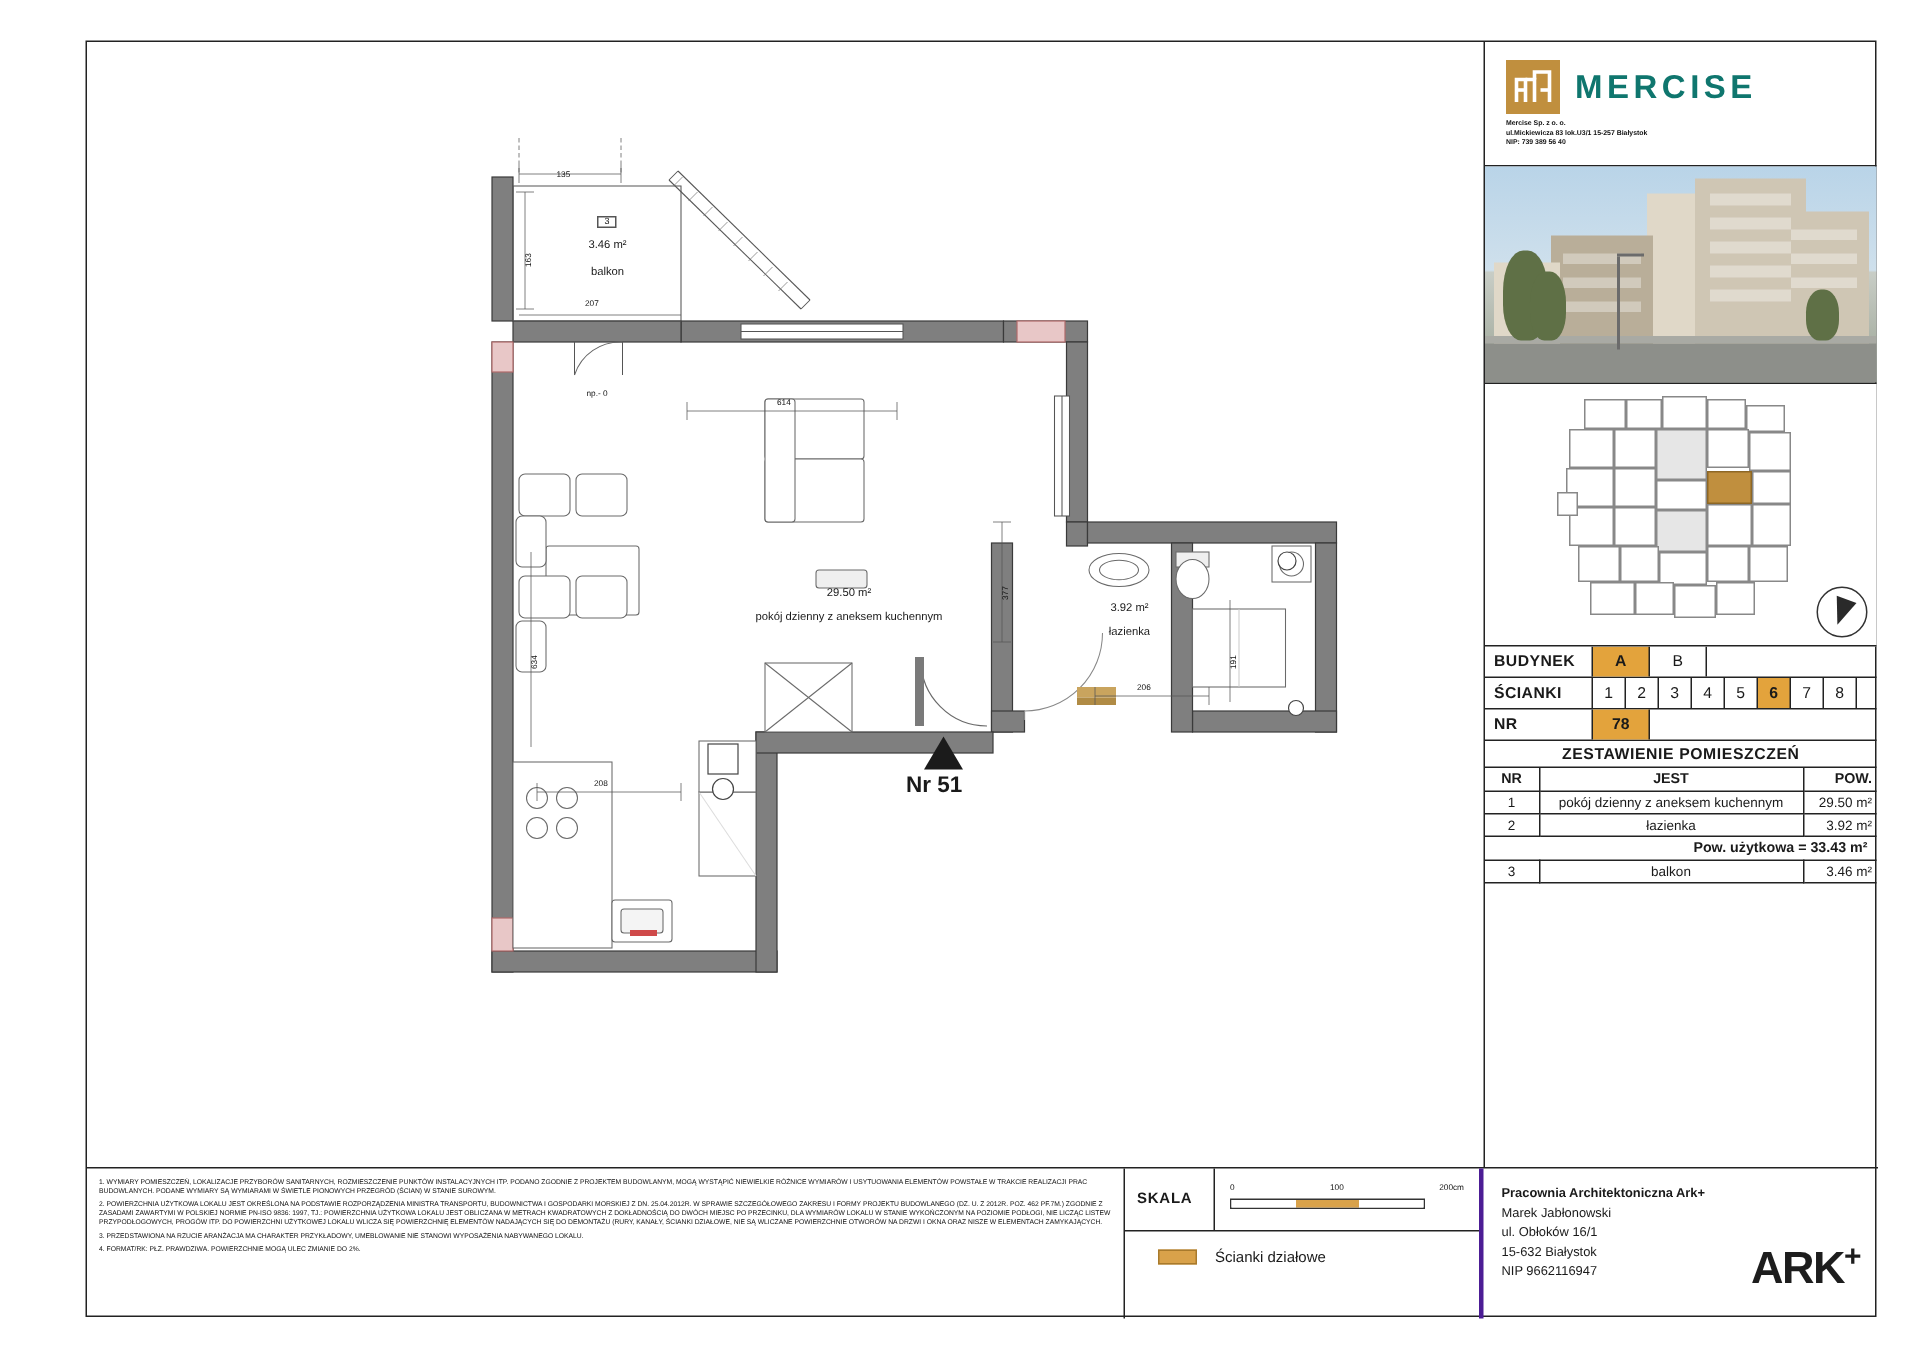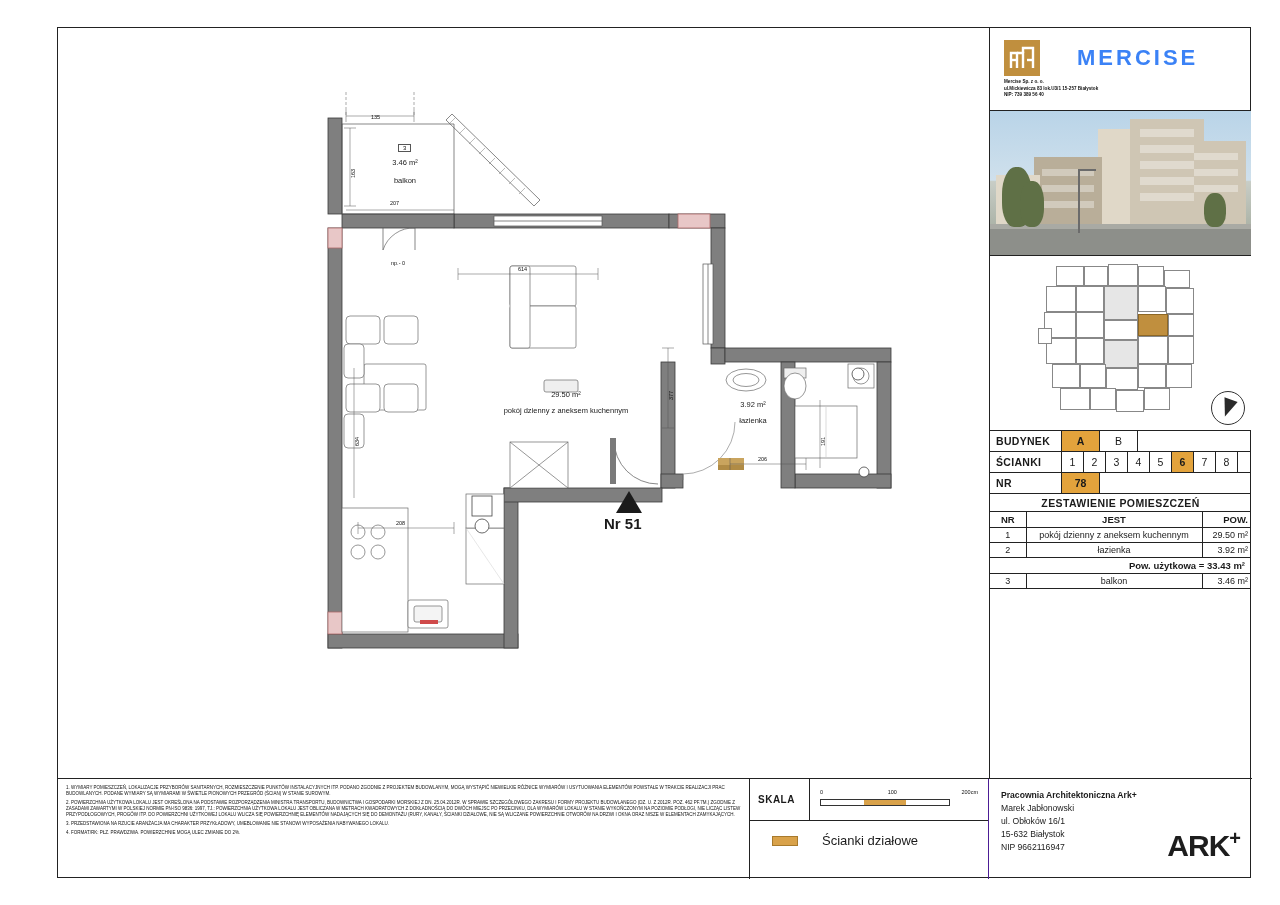--- a/index.html
+++ b/index.html
@@ -35,21 +35,21 @@
   .brand-top { display: flex; align-items: center; gap: 10px; }
   .logo-box {
     width: 36px; height: 36px;
     background: #c08f3e;
     position: relative;
     flex: none;
   }
   .logo-box svg { position: absolute; left: 0; top: 0; }
   .brand-name {
     font-size: 22px; font-weight: bold; letter-spacing: 3px;
-    color: #3b82f6; line-height: 1; margin-left: 27px;
+    color: #0f766e; line-height: 1;
   }
   .brand-lines {
     margin-top: 3px;
     font-size: 4.6px; line-height: 1.45; font-weight: bold; color: #111;
   }
   .proj-title {
     height: 40px;
     border-bottom: 1px solid #222;
     display: flex; align-items: center;
     padding-left: 14px;
@@ -143,21 +143,21 @@
   .notes {
     width: 692px; flex: none;
     border-right: 1px solid #222;
     padding: 6px 8px 0 8px;
     font-size: 4.5px; line-height: 1.35;
     color: #111;
   }
   .notes p { margin: 0 0 3px 0; }
   .scale-col {
     width: 239px; flex: none;
-    border-right: 1px solid #4c1d95;
+    border-right: 3px solid #4c1d95;
     position: relative;
   }
   .scale-row { height: 42px; display: flex; border-bottom: 1px solid #222; }
   .scale-lab {
     width: 60px; flex: none; border-right: 1px solid #222;
     display: flex; align-items: center; padding-left: 8px;
     font-size: 10px; font-weight: bold; letter-spacing: .5px;
   }
   .scale-bar-wrap { flex: 1; position: relative; padding: 0 10px; }
   .scale-ticks {
@@ -167,23 +167,23 @@
   }
   .scale-bar {
     position: absolute; left: 10px; top: 20px; width: 130px; height: 7px;
     border: 1px solid #333; display: flex;
   }
   .scale-bar i { flex: 1; }
   .scale-bar i:nth-child(1) { background: #ffffff; }
   .scale-bar i:nth-child(2) { background: #d9a24a; }
   .scale-bar i:nth-child(3) { background: #ffffff; }
   .legend {
-    display: flex; align-items: center; gap: 24px;
+    display: flex; gap: 12px;
     padding: 12px 0 0 22px;
-    font-size: 13px;
+    font-size: 10px;
   }
   .legend .sw {
     width: 26px; height: 10px; background: #d9a24a; border: 1px solid #a87a2c;
     flex: none;
   }
   .office {
     flex: 1; padding: 10px 10px 0 12px;
     position: relative;
   }
   .office .line { font-size: 8.6px; line-height: 1.5; }

